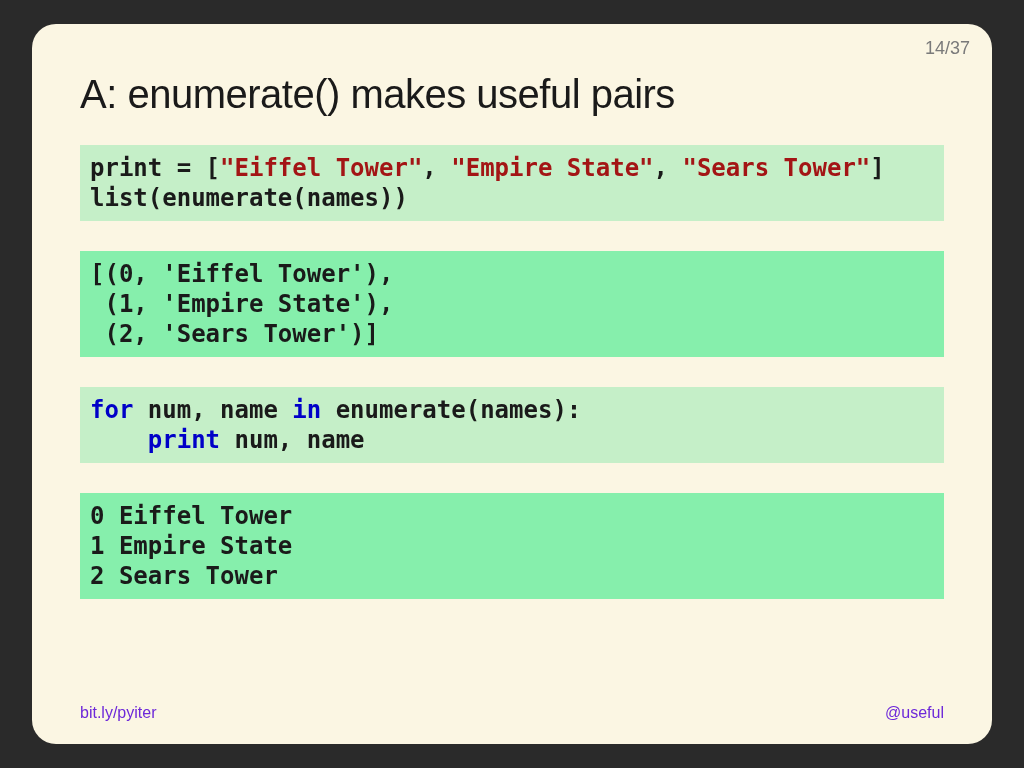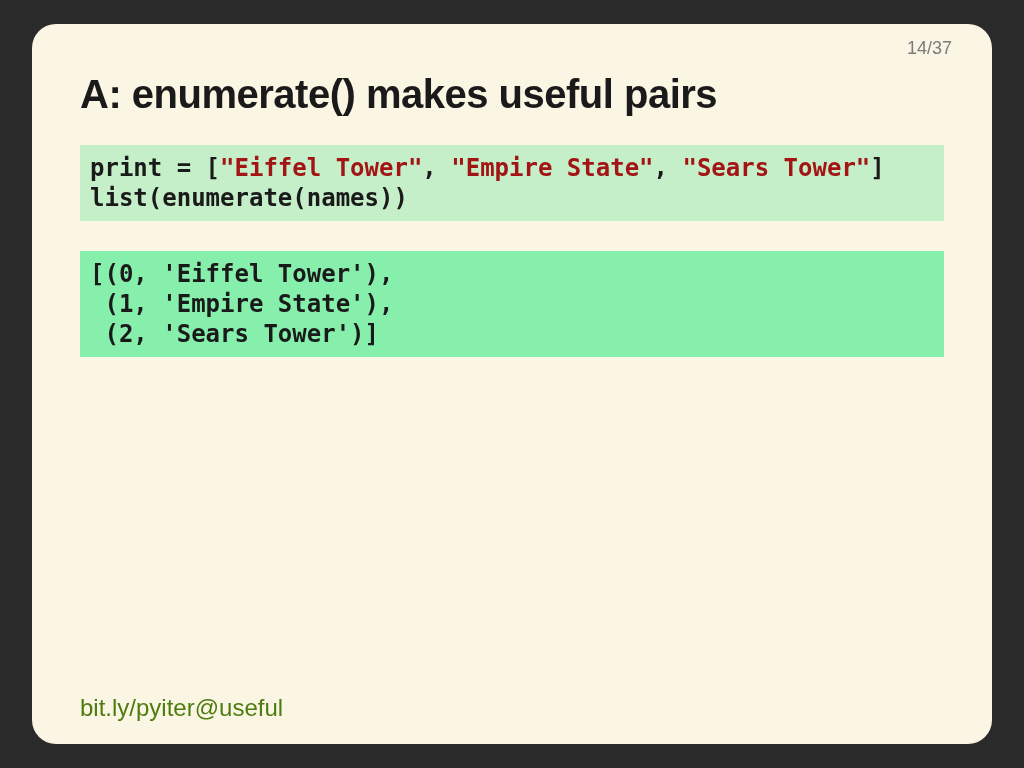--- a/index.html
+++ b/index.html
@@ -15,28 +15,28 @@
     width: 960px;
     height: 720px;
     background: #fbf6e3;
     border-radius: 24px;
     position: relative;
     padding: 48px 48px 40px 48px;
   }
   .page-counter {
     position: absolute;
     top: 14px;
-    right: 40px;
+    right: 22px;
     font-size: 18px;
     color: #7a7a7a;
     font-family: "Segoe UI", Arial, sans-serif;
   }
   h1.title {
     font-size: 40px;
-    font-weight: 700;
+    font-weight: 400;
     color: #1a1a1a;
     margin-bottom: 28px;
     letter-spacing: -0.5px;
   }
   .codeblock {
     font-family: "Consolas", "Menlo", "DejaVu Sans Mono", monospace;
     font-size: 24px;
     font-weight: bold;
     line-height: 1.25;
     padding: 8px 10px;
@@ -47,42 +47,47 @@
   .codeblock.input  { background: #c5efc8; }
   .codeblock.output { background: #86efac; }
   .s  { color: #a31515; } 
   .kw { color: #0000c8; } 
   .footer {
     position: absolute;
     left: 48px;
     right: 48px;
     bottom: 22px;
     display: flex;
-    justify-content: flex-start;
-    font-size: 24px;
-    color: #4d7c0f;
+    justify-content: space-between;
+    font-size: 16px;
+    color: #6d28d9;
     font-family: "Segoe UI", Arial, sans-serif;
   }
 </style>
 </head>
 <body>
 
 <div class="slide">
 
   <div class="page-counter"><span>14</span><span>/</span><span>37</span></div>
 
   <h1 class="title">A: enumerate() makes useful pairs</h1>
 
   <div class="codeblock input"><span>print = [</span><span class="s">"Eiffel Tower"</span><span>, </span><span class="s">"Empire State"</span><span>, </span><span class="s">"Sears Tower"</span><span>]
 list(enumerate(names))</span></div>
 
   <div class="codeblock output">[(0, 'Eiffel Tower'),
  (1, 'Empire State'),
  (2, 'Sears Tower')]</div>
 
+  <div class="codeblock input"><span class="kw">for</span><span> num, name </span><span class="kw">in</span><span> enumerate(names):
+    </span><span class="kw">print</span><span> num, name</span></div>
 
+  <div class="codeblock output">0 Eiffel Tower
+1 Empire State
+2 Sears Tower</div>
 
   <div class="footer">
     <span>bit.ly/pyiter</span>
     <span>@useful</span>
   </div>
 
 </div>
 
 </body></html>

